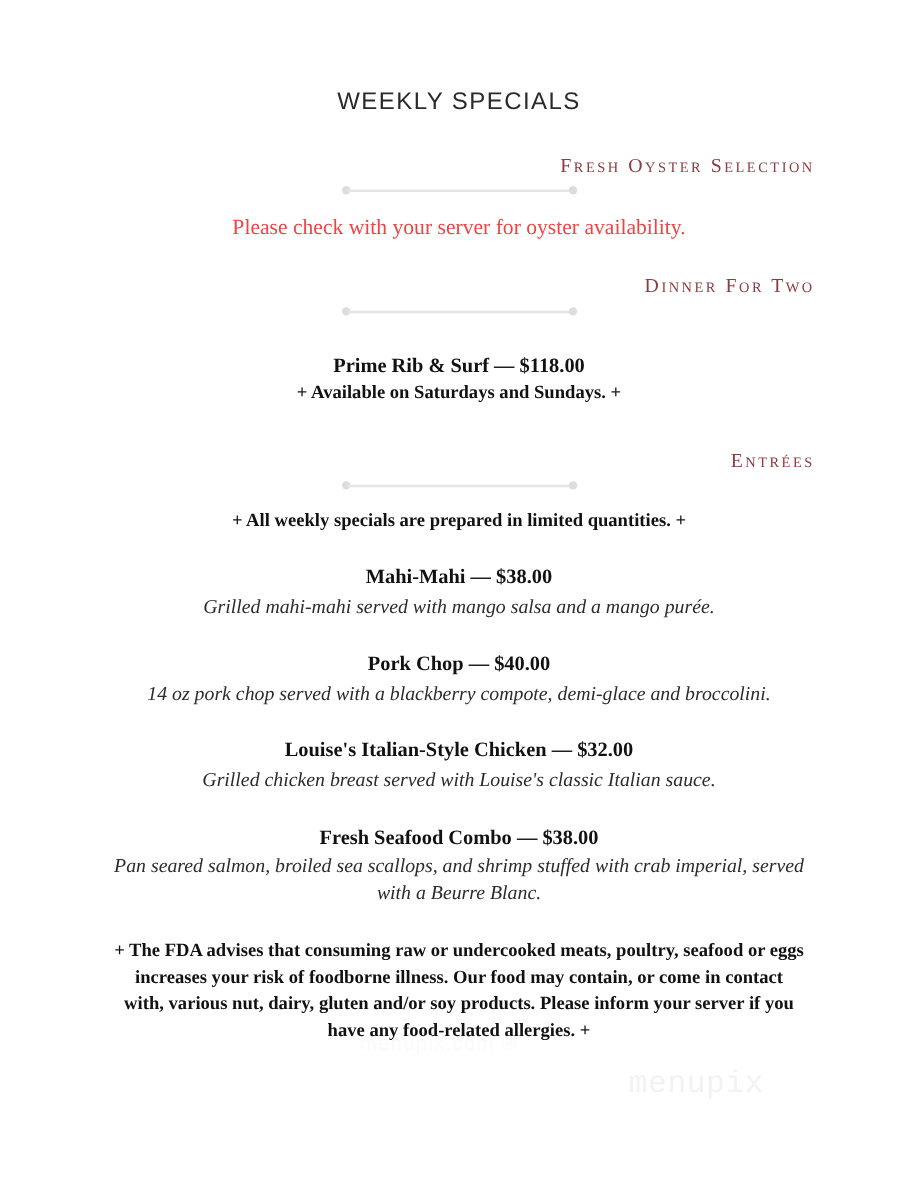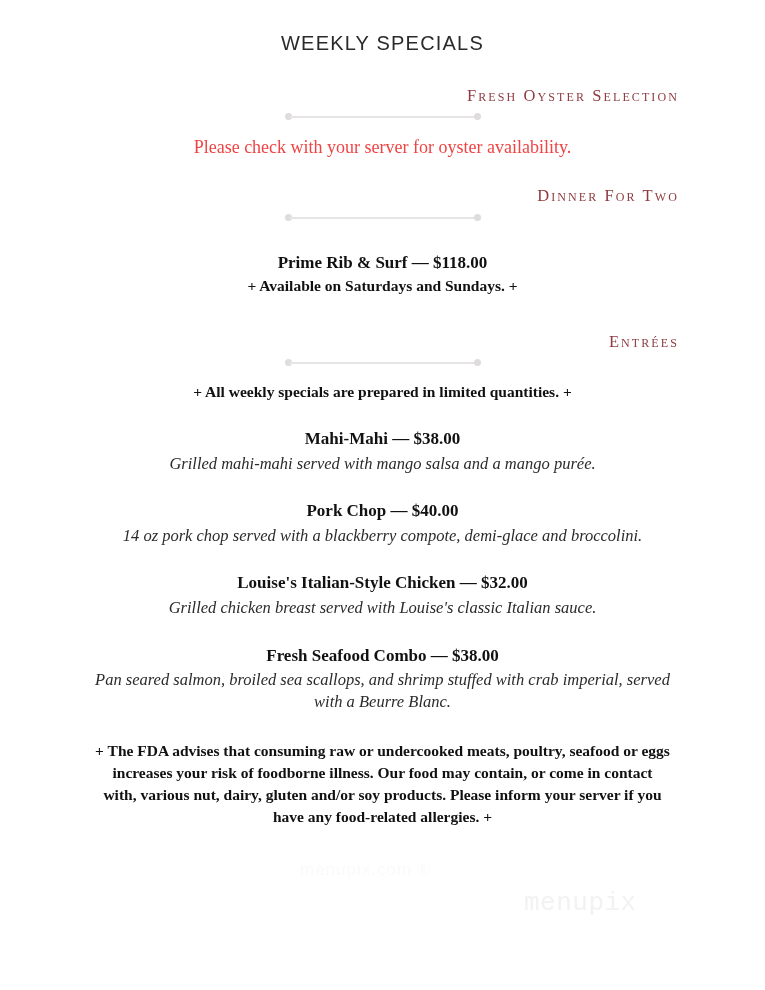--- a/index.html
+++ b/index.html
@@ -26,21 +26,21 @@
 
   
   .page-title {
     font-family: "Liberation Sans", sans-serif;
     font-size: 20px;
     letter-spacing: 1.2px;
     text-align: center;
     color: #2a2a2a;
     font-weight: 400;
     margin: 0;
-    padding-top: 32px;
+    padding-top: 74px;
   }
 
   
   .section-header {
     margin-top: 32px;
     text-align: right;
   }
   .section-header.tight { margin-top: 28px; }
   .section-header.entrees { margin-top: 36px; }
 

